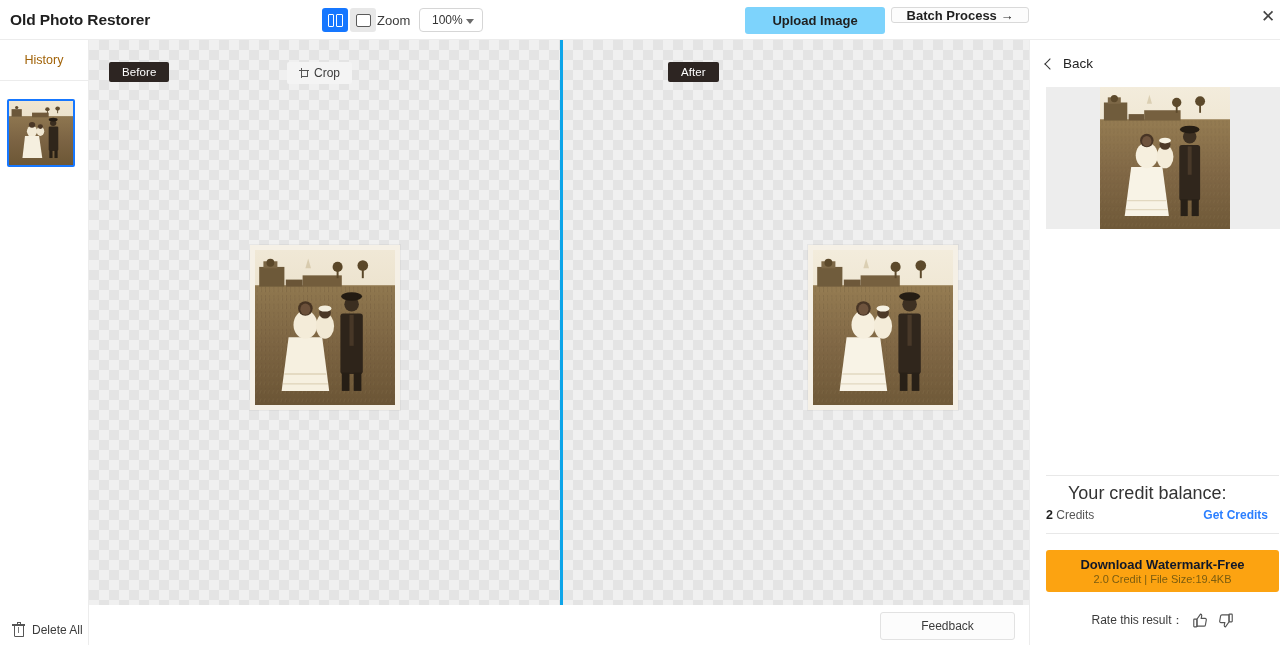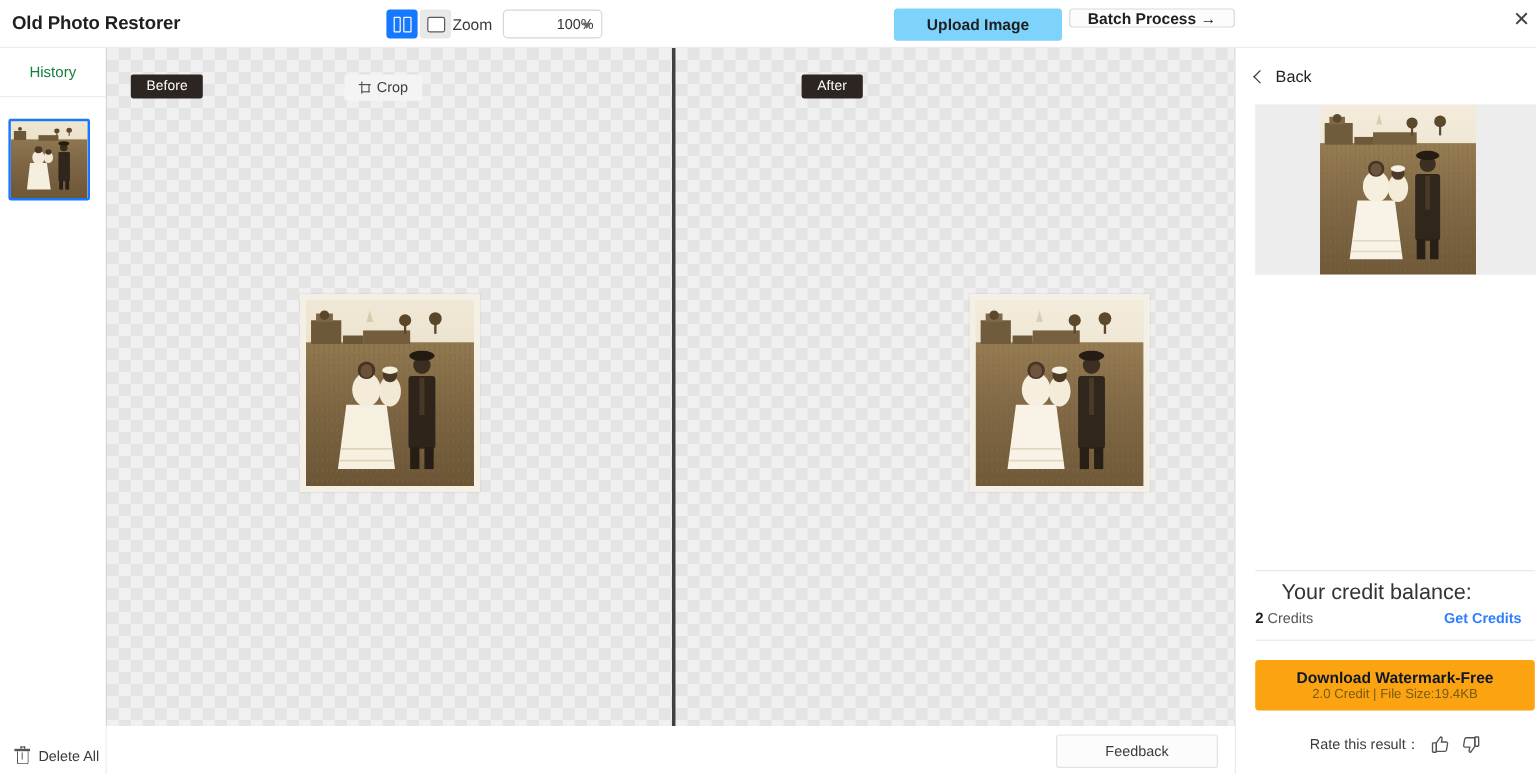--- a/index.html
+++ b/index.html
@@ -36,23 +36,23 @@
   .vt-split { width: 15px; height: 13px; display: flex; gap: 2px; }
   .vt-split i { flex: 1; border: 1.5px solid #fff; border-radius: 1px; display:block; }
   .vt-single { width: 15px; height: 13px; border: 1.5px solid #5a5a5a; border-radius: 2px; background: #fff; }
 
   .zoom-label {
     position: absolute; left: 377px; top: 13px;
     font-size: 13px; color: #3b3b3b;
   }
   .zoom-select {
     position: absolute; left: 419px; top: 8px;
-    width: 83px; height: 24px;
+    width: 64px; height: 24px;
     border: 1px solid #d6d6d6; border-radius: 4px; background: #fff;
-    display: flex; align-items: center; cursor: pointer; padding-left: 32px;
+    display: flex; align-items: center; cursor: pointer;
   }
   .zoom-value { font-size: 12px; color: #333; margin-left: 12px; }
   .caret {
     position: absolute; right: 8px; top: 10px;
     width: 0; height: 0;
     border-left: 4.5px solid transparent; border-right: 4.5px solid transparent;
     border-top: 5px solid #6b6b6b;
   }
 
   .btn-upload {
@@ -79,21 +79,21 @@
   }
 
   
   .sidebar {
     position: absolute; left: 0; top: 40px; width: 89px; height: 605px;
     background: #fff; border-right: 1px solid #ececec;
   }
   .sidebar-head {
     height: 41px; display: flex; align-items: center; justify-content: center;
     border-bottom: 1px solid #ececec;
-    font-size: 12.5px; color: #15803d;
+    font-size: 12.5px; color: #a16207;
   }
   .thumb {
     position: absolute; left: 7px; top: 59px;
     width: 68px; height: 68px;
     border: 2px solid #1677ff; border-radius: 2px;
     overflow: hidden; cursor: pointer; background: #d9cfc0;
   }
   .delete-all {
     position: absolute; left: 12px; bottom: 8px;
     display: flex; align-items: center; gap: 7px; cursor: pointer;
@@ -102,21 +102,21 @@
   .trash { width: 13px; height: 14px; position: relative; }
   .trash .lid { position:absolute; top:1px; left:0; width:13px; height:1.6px; background:#555; }
   .trash .hdl { position:absolute; top:-1px; left:4.5px; width:4px; height:2px; border:1.3px solid #555; border-bottom:none; }
   .trash .bod { position:absolute; top:3px; left:1.5px; width:10px; height:11px; border:1.3px solid #555; border-top:none; border-radius:0 0 1.5px 1.5px; }
   .trash .bod:after { content:""; position:absolute; left:3.5px; top:1px; width:1.2px; height:6px; background:#777; }
 
   
   .canvas-wrap {
     position: absolute; left: 89px; top: 40px;
     width: 940px; height: 565px;
-    background: #404040;
+    background: #0ea5e9;
   }
   .pane {
     position: absolute; top: 0; height: 565px;
     background-color: #f0f0f0;
     background-image:
       linear-gradient(45deg, #e4e4e4 25%, transparent 25%, transparent 75%, #e4e4e4 75%),
       linear-gradient(45deg, #e4e4e4 25%, transparent 25%, transparent 75%, #e4e4e4 75%);
     background-size: 20px 20px;
     background-position: 0 0, 10px 10px;
     overflow: hidden;

